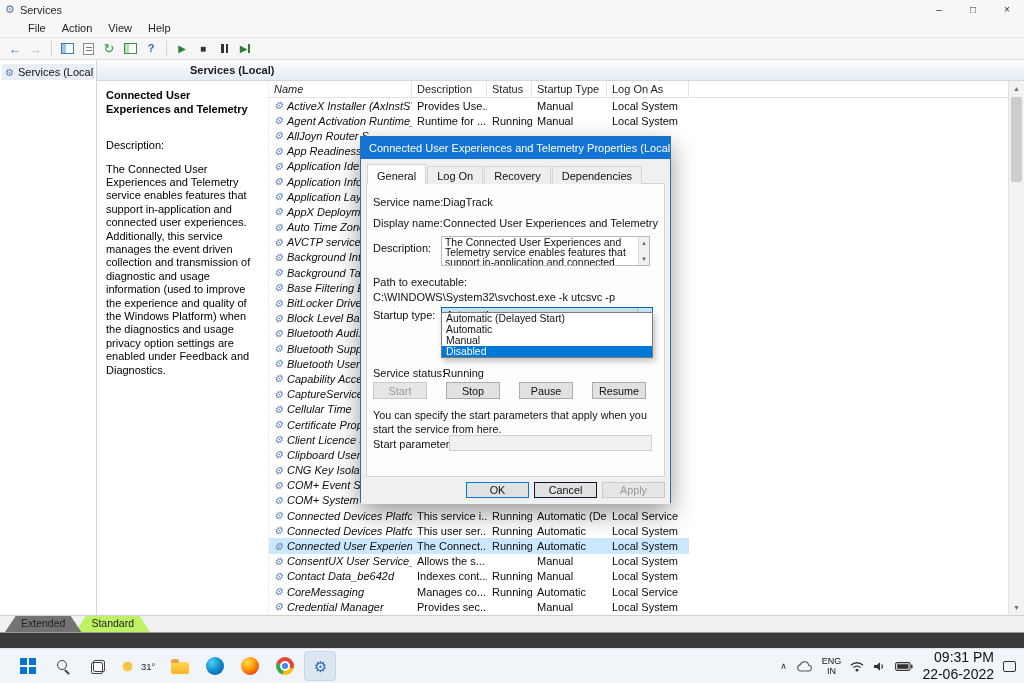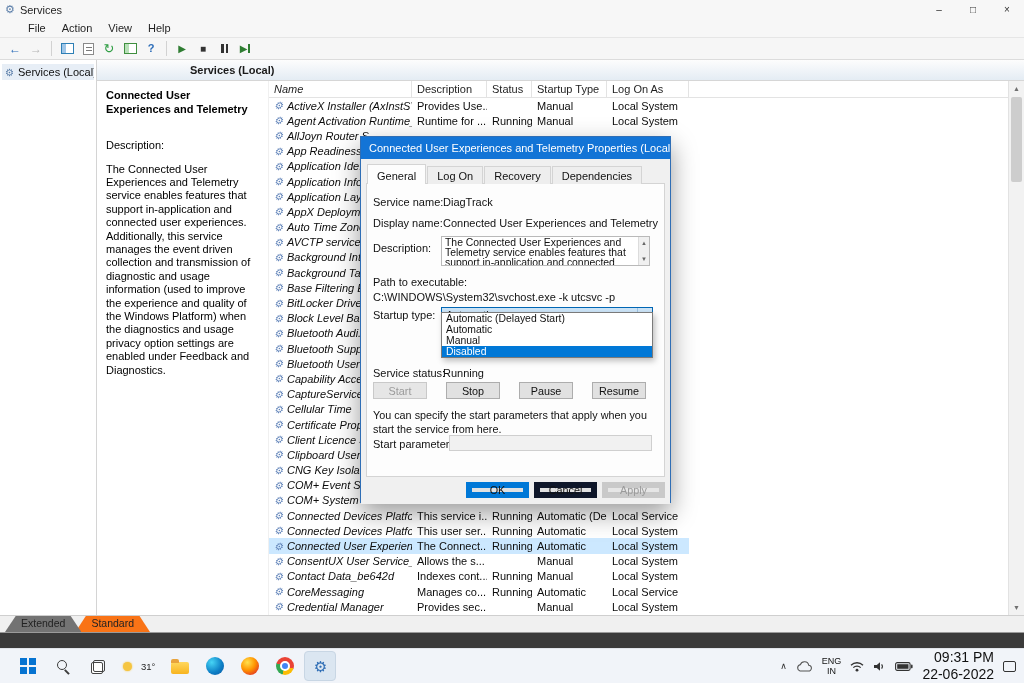--- a/index.html
+++ b/index.html
@@ -53,21 +53,21 @@
   .trow { display:flex; height:15.2px; width:420px; font-size:11px; color:#0c0c0c; align-items:center; }
   .trow.sel { background:#cce8ff; }
   .tcell { height:100%; display:flex; align-items:center; padding:0 5px; white-space:nowrap; overflow:hidden; }
   .svc-ic { color:#5f82b8; font-size:10px; margin-right:4px; flex:0 0 auto; }
   .vscroll { position:absolute; top:0; right:0; bottom:0; width:16px; background:#f2f2f2; border-left:1px solid #e2e2e2; font-size:7px; color:#707070; }
   .vs-arrow { height:15px; display:flex; align-items:center; justify-content:center; }
   .vs-thumb { position:absolute; top:16px; left:2px; right:2px; height:85px; background:#cdcdcd; border-radius:2px; }
   .vs-bottom { position:absolute; bottom:0; left:0; right:0; }
 
   .footer-tabs { position:absolute; left:0; right:0; bottom:0; height:17px; background:#f0f0f0; border-top:1px solid #cfcfcf; display:flex; padding-left:5px; font-size:10.5px; color:#222; }
-  .btab { padding:1px 16px 2px; margin-right:-6px; clip-path:polygon(14% 0,86% 0,100% 100%,0 100%); background:#f97316; }
+  .btab { padding:1px 16px 2px; margin-right:-6px; clip-path:polygon(14% 0,86% 0,100% 100%,0 100%); background:#bef264; }
   .btab.active { background:#737373; z-index:2; }
 
   
   .dialog { position:absolute; left:360px; top:136px; width:311px; height:367px; background:#f0f0f0; border:1px solid #2f6eb5; box-shadow:0 10px 24px rgba(0,0,0,.4); z-index:10; }
   .dlg-title { height:22px; background:#1374d6; color:#fff; display:flex; align-items:center; padding-left:8px; font-size:11px; white-space:nowrap; overflow:hidden; }
   .dlg-body { position:relative; height:345px; background:#f0f0f0; font-size:11px; color:#111; }
   .dlg-tabs { position:absolute; top:5px; left:6px; display:flex; z-index:2; }
   .dtab { padding:3px 9px 2px; background:#eeeeee; border:1px solid #d4d4d4; border-bottom:none; margin-right:1px; margin-top:2px; font-size:11px; }
   .dtab.active { background:#fdfdfd; margin-top:0; padding-top:5px; position:relative; }
   .dtab.active::after { content:""; position:absolute; left:0; right:0; bottom:-1px; height:1px; background:#fdfdfd; }
@@ -80,21 +80,21 @@
   .combo { position:absolute; left:74px; top:123px; width:212px; height:15px; background:#cce4f7; border:1px solid #0066b4; display:flex; align-items:center; padding-left:4px; font-size:10.8px; }
   .combo-arrow { margin-left:auto; width:15px; height:100%; display:flex; align-items:center; justify-content:center; font-size:8px; color:#444; border-left:1px solid #9fc3e0; }
   .dropdown { position:absolute; left:74px; top:128px; width:212px; background:#fff; border:1px solid #7a7a7a; box-shadow:2px 3px 6px rgba(0,0,0,.25); z-index:5; }
   .dd-item { height:11px; display:flex; align-items:center; padding-left:4px; font-size:10.4px; color:#111; }
   .dd-item.hl { background:#0078d7; color:#fff; }
   .ctrl-btn { position:absolute; top:198px; width:54px; height:17px; background:#e1e1e1; border:1px solid #adadad; font-size:10.8px; display:flex; align-items:center; justify-content:center; color:#111; }
   .ctrl-btn.disabled { background:#e6e6e6; border-color:#c9c9c9; color:#9a9a9a; }
   .hint { position:absolute; left:6px; right:8px; top:224px; line-height:1.3; font-size:10.8px; }
   .startp-input { position:absolute; left:82px; top:251px; width:203px; height:16px; background:#f1f1f1; border:1px solid #cfcfcf; }
   .dlg-buttons { position:absolute; right:5px; bottom:6px; display:flex; gap:5px; }
-  .dlg-btn { width:63px; height:16px; background:#e1e1e1; border:6px solid #0f172a; font-size:10.8px; display:flex; align-items:center; justify-content:center; color:#111; }
+  .dlg-btn { width:63px; height:16px; background:#e1e1e1; border:1px solid #0f172a; font-size:10.8px; display:flex; align-items:center; justify-content:center; color:#111; }
   .dlg-btn.default { border-color:#0078d7; }
   .dlg-btn.disabled { color:#9a9a9a; border-color:#c9c9c9; background:#e6e6e6; }
 
   
   .taskbar { position:absolute; left:0; right:0; bottom:0; height:35px; background:#f1f4f9; border-top:1px solid #e0e4ea; display:flex; align-items:center; z-index:20; }
   .tb-left { display:flex; align-items:center; padding-left:12px; gap:3px; }
   .tb-app { width:32px; height:30px; display:flex; align-items:center; justify-content:center; border-radius:4px; }
   .tb-app.active-app { background:#dbe6f1; border:1px solid #c8d6e4; }
   .win-logo { display:grid; grid-template-columns:7px 7px; grid-template-rows:7px 7px; gap:1.5px; }
   .win-logo span { background:#0673d1; }

